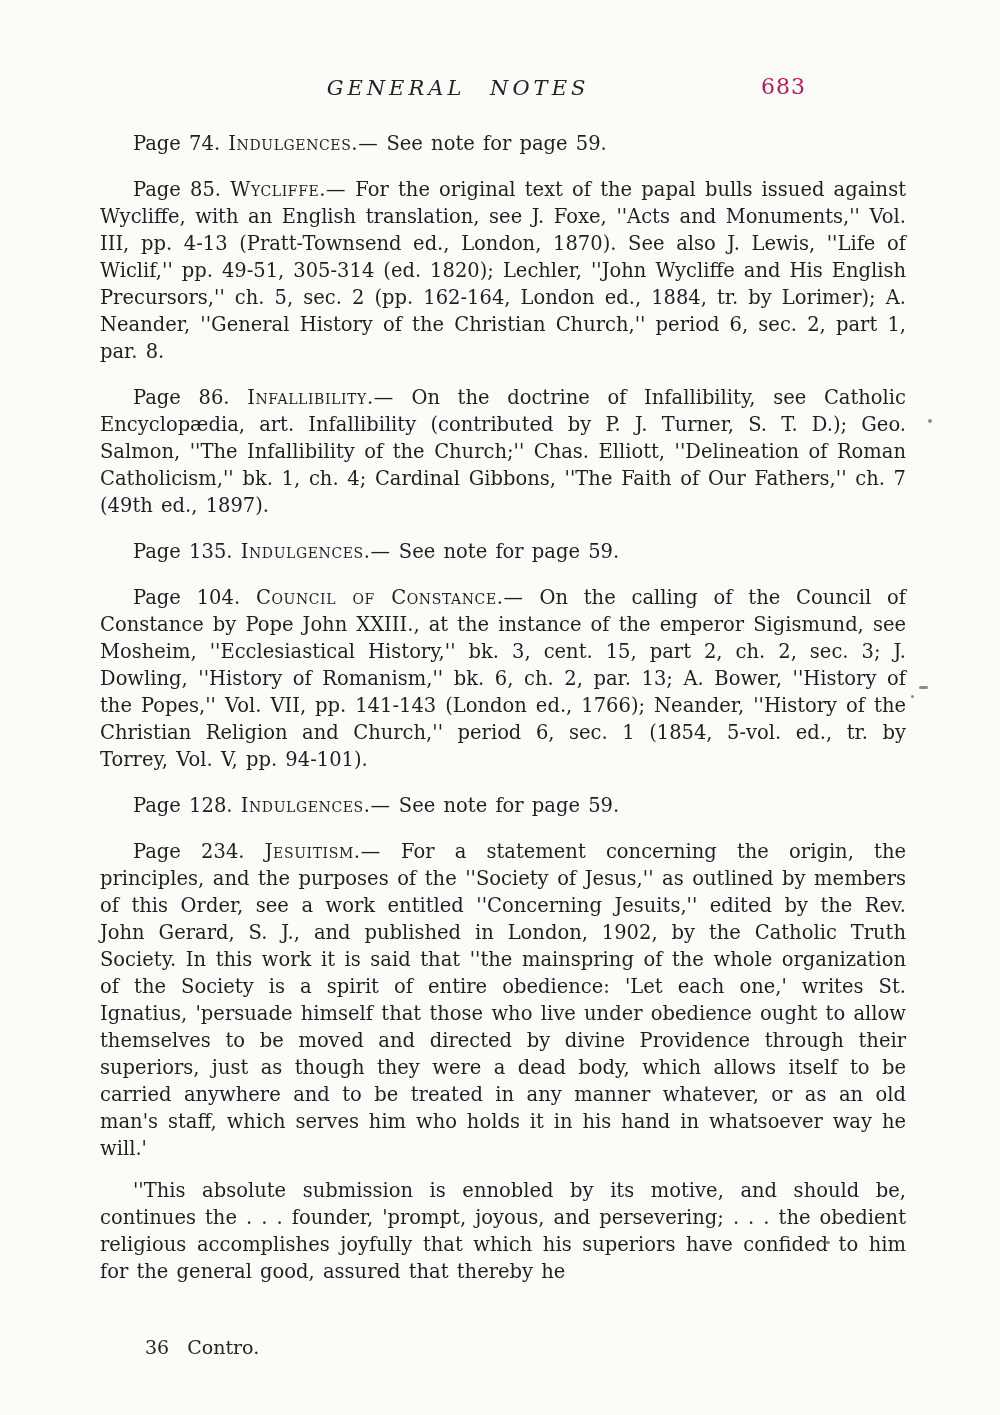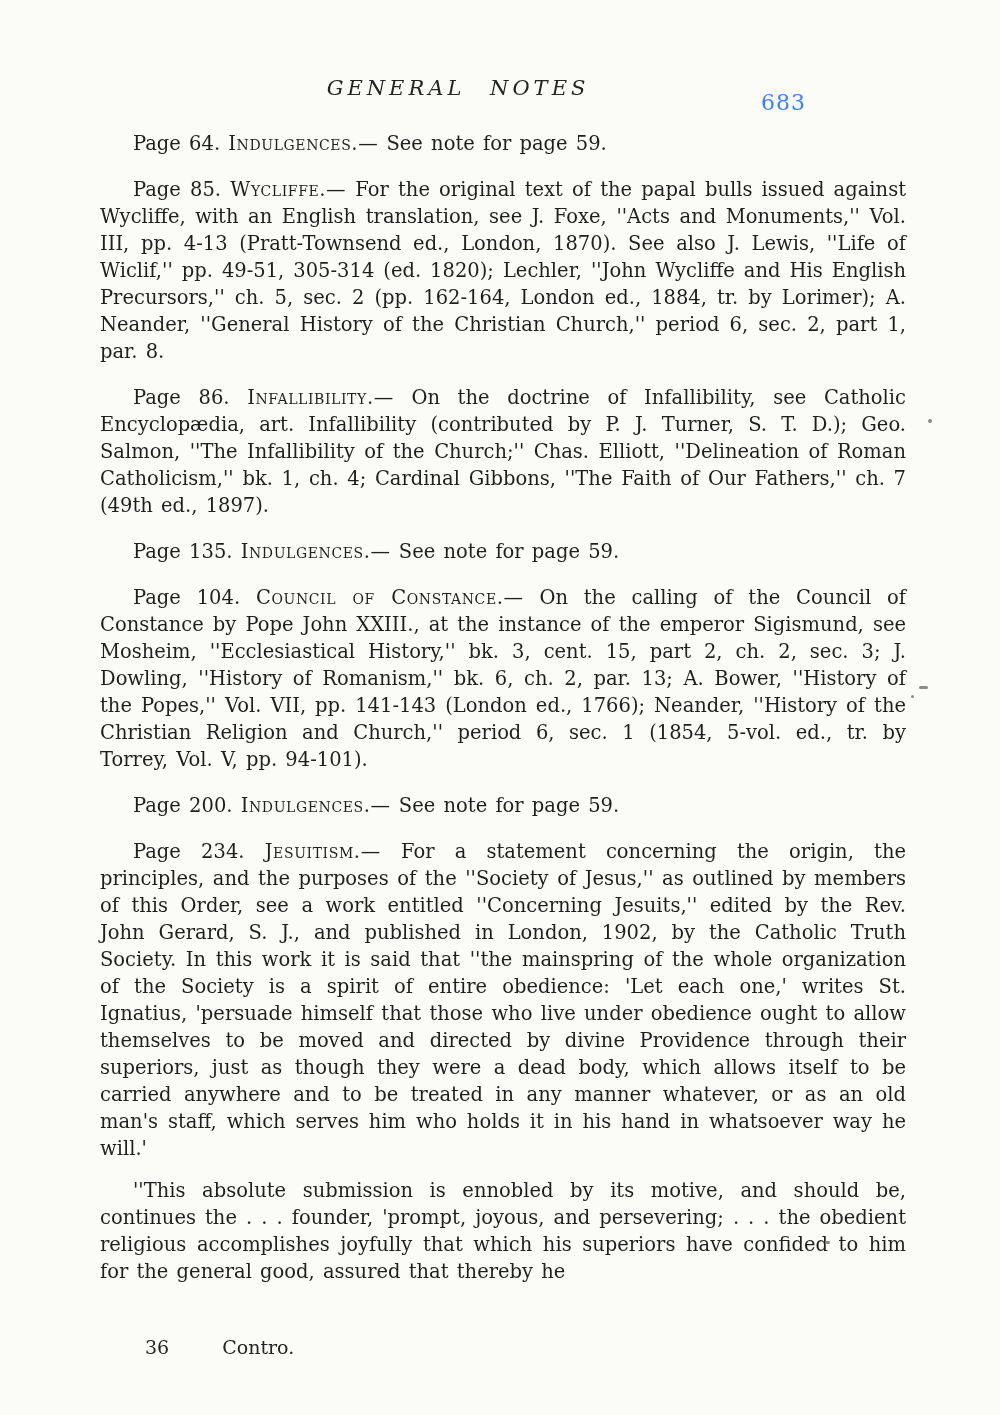--- a/index.html
+++ b/index.html
@@ -38,22 +38,21 @@
     letter-spacing: 4px;
     word-spacing: 14px;
     color: #242424;
   }
   .head-folio {
     position: absolute;
     right: 100px;
     top: -2px;
     font-size: 22px;
     letter-spacing: 1px;
-    color: #3b82f6;
-    margin-top: 16px;
+    color: #be185d;
   }
   p.note, p.continuation {
     font-size: 19.5px;
     line-height: 1.385;
     text-align: justify;
     text-indent: 33px;
     margin: 0;
     word-spacing: 2px;
   }
   p.note { margin-top: 19px; }
@@ -64,52 +63,52 @@
     letter-spacing: 0.6px;
     margin-top: 27px;
   }
   .signature {
     position: absolute;
     left: 145px;
     top: 1336px;
     font-size: 19px;
     color: #242424;
   }
-  .signature .sig-word { margin-left: 53px; }
+  .signature .sig-word { margin-left: 18px; }
   .speck {
     position: absolute;
     background: #8b8b85;
     border-radius: 50%;
   }
   .speck-1 { width: 4px; height: 4px; right: 68px; top: 419px; }
   .speck-2 { width: 9px; height: 3px; right: 72px; top: 686px; border-radius: 2px; }
   .speck-3 { width: 3px; height: 3px; right: 86px; top: 695px; }
   .speck-4 { width: 5px; height: 3px; right: 170px; top: 1241px; border-radius: 2px; }
 </style>
 </head>
 <body>
 
 <div class="page">
 
   <div class="running-head">
     <div class="head-title">GENERAL NOTES</div>
     <div class="head-folio">683</div>
   </div>
 
-  <p class="note first"><span>Page 64. </span><span class="sc">Indulgences.—</span><span> See note for page 59.</span></p>
+  <p class="note first"><span>Page 74. </span><span class="sc">Indulgences.—</span><span> See note for page 59.</span></p>
 
   <p class="note"><span>Page 85. </span><span class="sc">Wycliffe.—</span><span> For the original text of the papal bulls issued against Wycliffe, with an English translation, see J. Foxe, ''Acts and Monuments,'' Vol. III, pp. 4-13 (Pratt-Townsend ed., London, 1870). See also J. Lewis, ''Life of Wiclif,'' pp. 49-51, 305-314 (ed. 1820); Lechler, ''John Wycliffe and His English Precursors,'' ch. 5, sec. 2 (pp. 162-164, London ed., 1884, tr. by Lorimer); A. Neander, ''General History of the Christian Church,'' period 6, sec. 2, part 1, par. 8.</span></p>
 
   <p class="note"><span>Page 86. </span><span class="sc">Infallibility.—</span><span> On the doctrine of Infallibility, see Catholic Encyclopædia, art. Infallibility (contributed by P. J. Turner, S. T. D.); Geo. Salmon, ''The Infallibility of the Church;'' Chas. Elliott, ''Delineation of Roman Catholicism,'' bk. 1, ch. 4; Cardinal Gibbons, ''The Faith of Our Fathers,'' ch. 7 (49th ed., 1897).</span></p>
 
   <p class="note"><span>Page 135. </span><span class="sc">Indulgences.—</span><span> See note for page 59.</span></p>
 
   <p class="note"><span>Page 104. </span><span class="sc">Council of Constance.—</span><span> On the calling of the Council of Constance by Pope John XXIII., at the instance of the emperor Sigismund, see Mosheim, ''Ecclesiastical History,'' bk. 3, cent. 15, part 2, ch. 2, sec. 3; J. Dowling, ''History of Romanism,'' bk. 6, ch. 2, par. 13; A. Bower, ''History of the Popes,'' Vol. VII, pp. 141-143 (London ed., 1766); Neander, ''History of the Christian Religion and Church,'' period 6, sec. 1 (1854, 5-vol. ed., tr. by Torrey, Vol. V, pp. 94-101).</span></p>
 
-  <p class="note"><span>Page 200. </span><span class="sc">Indulgences.—</span><span> See note for page 59.</span></p>
+  <p class="note"><span>Page 128. </span><span class="sc">Indulgences.—</span><span> See note for page 59.</span></p>
 
   <p class="note"><span>Page 234. </span><span class="sc">Jesuitism.—</span><span> For a statement concerning the origin, the principles, and the purposes of the ''Society of Jesus,'' as outlined by members of this Order, see a work entitled ''Concerning Jesuits,'' edited by the Rev. John Gerard, S. J., and published in London, 1902, by the Catholic Truth Society. In this work it is said that ''the mainspring of the whole organization of the Society is a spirit of entire obedience: 'Let each one,' writes St. Ignatius, 'persuade himself that those who live under obedience ought to allow themselves to be moved and directed by divine Providence through their superiors, just as though they were a dead body, which allows itself to be carried anywhere and to be treated in any manner whatever, or as an old man's staff, which serves him who holds it in his hand in whatsoever way he will.'</span></p>
 
   <p class="continuation"><span>''This absolute submission is ennobled by its motive, and should be, continues the . . . founder, 'prompt, joyous, and persevering; . . . the obedient religious accomplishes joyfully that which his superiors have confided to him for the general good, assured that thereby he</span></p>
 
   <div class="signature"><span>36</span><span class="sig-word">Contro.</span></div>
 
   <div class="speck speck-1"></div>
   <div class="speck speck-2"></div>
   <div class="speck speck-3"></div>

